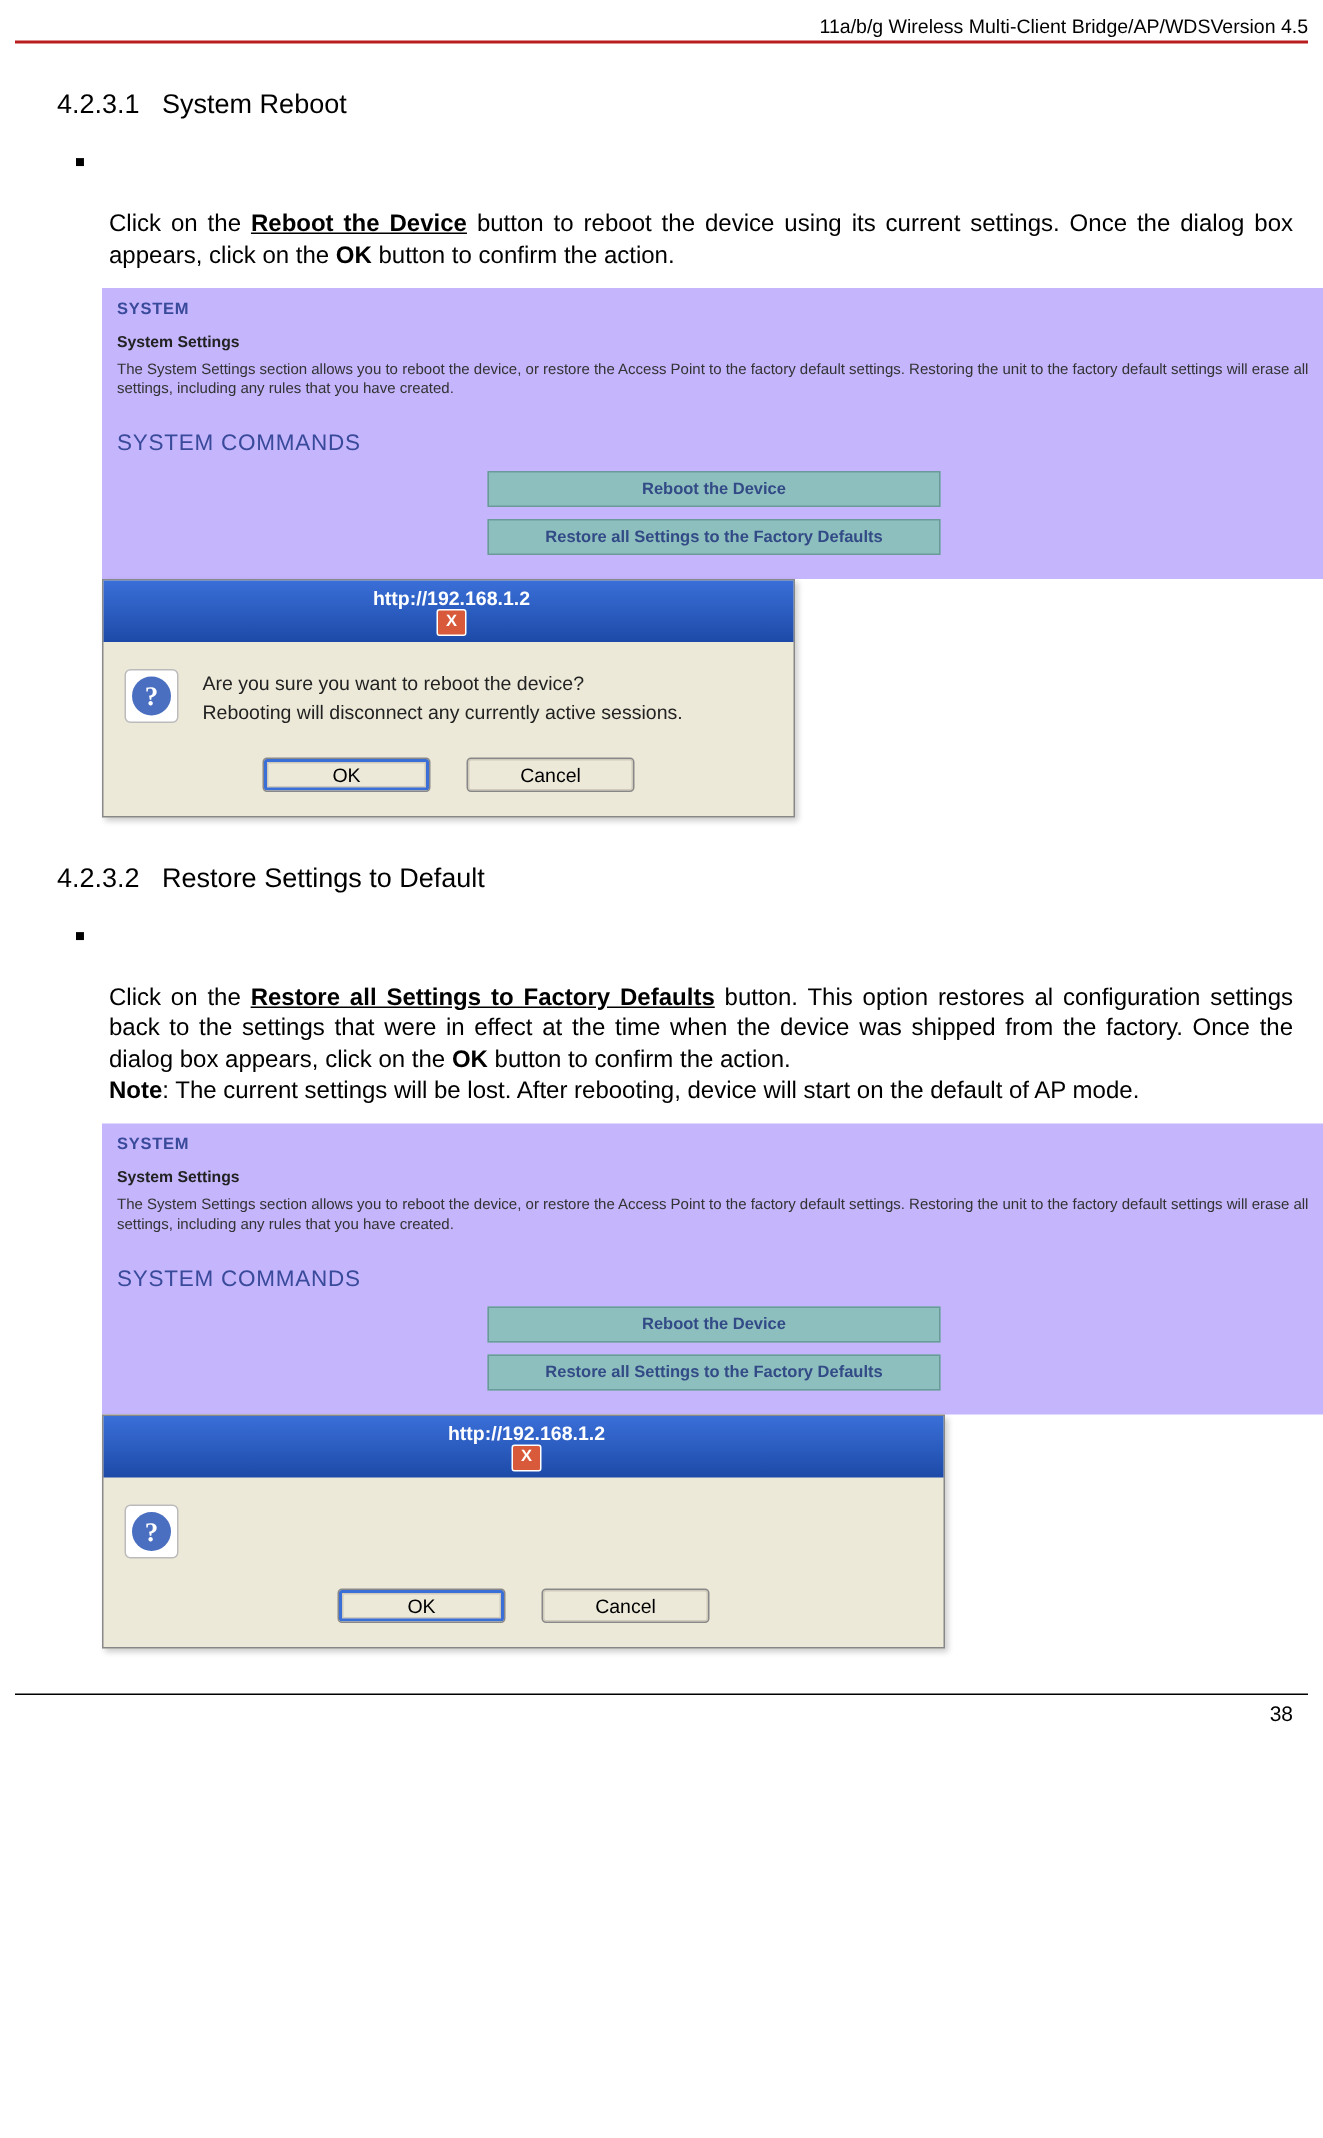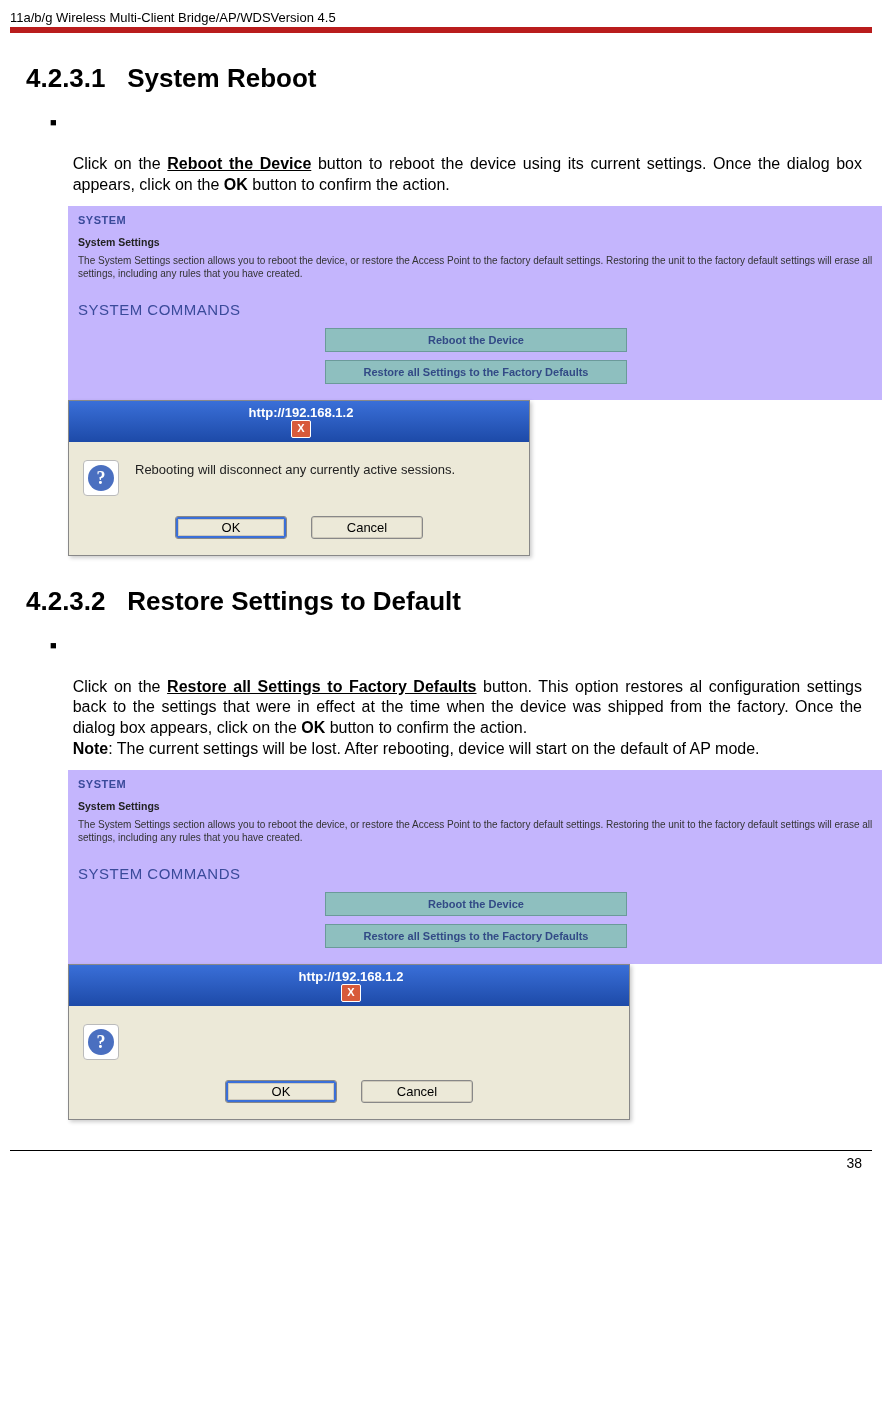--- a/index.html
+++ b/index.html
@@ -9,30 +9,30 @@
     background: #fff;
     color: #000;
     width: 882px;
   }
   .page {
     padding: 10px 10px 10px 10px;
     box-sizing: border-box;
   }
   .hdr {
     display: flex;
-    justify-content: flex-start;
+    justify-content: flex-end;
     font-size: 13px;
-    border-bottom: 6px solid #b91c1c;
+    border-bottom: 2px solid #b91c1c;
     padding-bottom: 2px;
     margin-bottom: 30px;
   }
   h2.sec {
-    font-size: 26px;
-    font-weight: bold;
-    margin: 14px 0 18px 16px;
+    font-size: 18px;
+    font-weight: normal;
+    margin: 14px 0 18px 28px;
   }
   .bullet-row {
     display: flex;
     margin: 0 10px 10px 40px;
   }
   .bullet-row .sq {
     font-size: 11px;
     line-height: 20px;
     margin-right: 16px;
   }
@@ -236,20 +236,21 @@
     <div class="dlg">
       <div class="dlg-title">
         <span>http://192.168.1.2</span>
         <div class="close">X</div>
       </div>
       <div class="dlg-body">
         <div class="dlg-qicon">
             <div class="q">?</div>
           </div>
         <div class="dlg-msg">
+          <div>Are you sure you want to reboot the device?</div>
           <div>Rebooting will disconnect any currently active sessions.</div>
         </div>
       </div>
       <div class="dlg-btns">
         <div class="dlg-btn primary">OK</div>
         <div class="dlg-btn">Cancel</div>
       </div>
     </div>
   </div>
 

